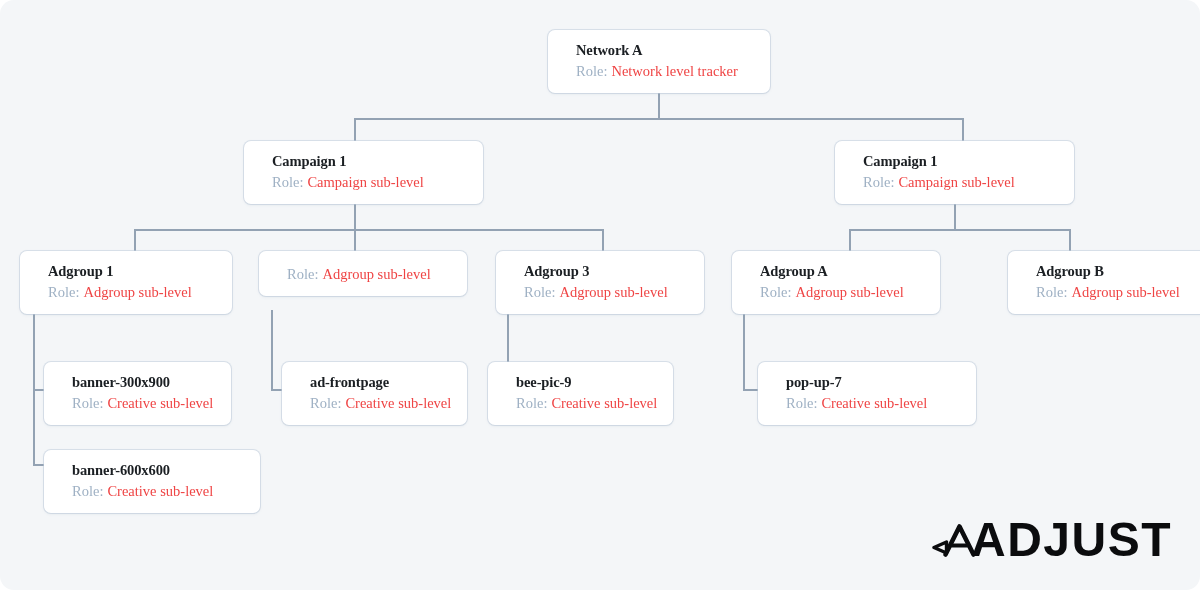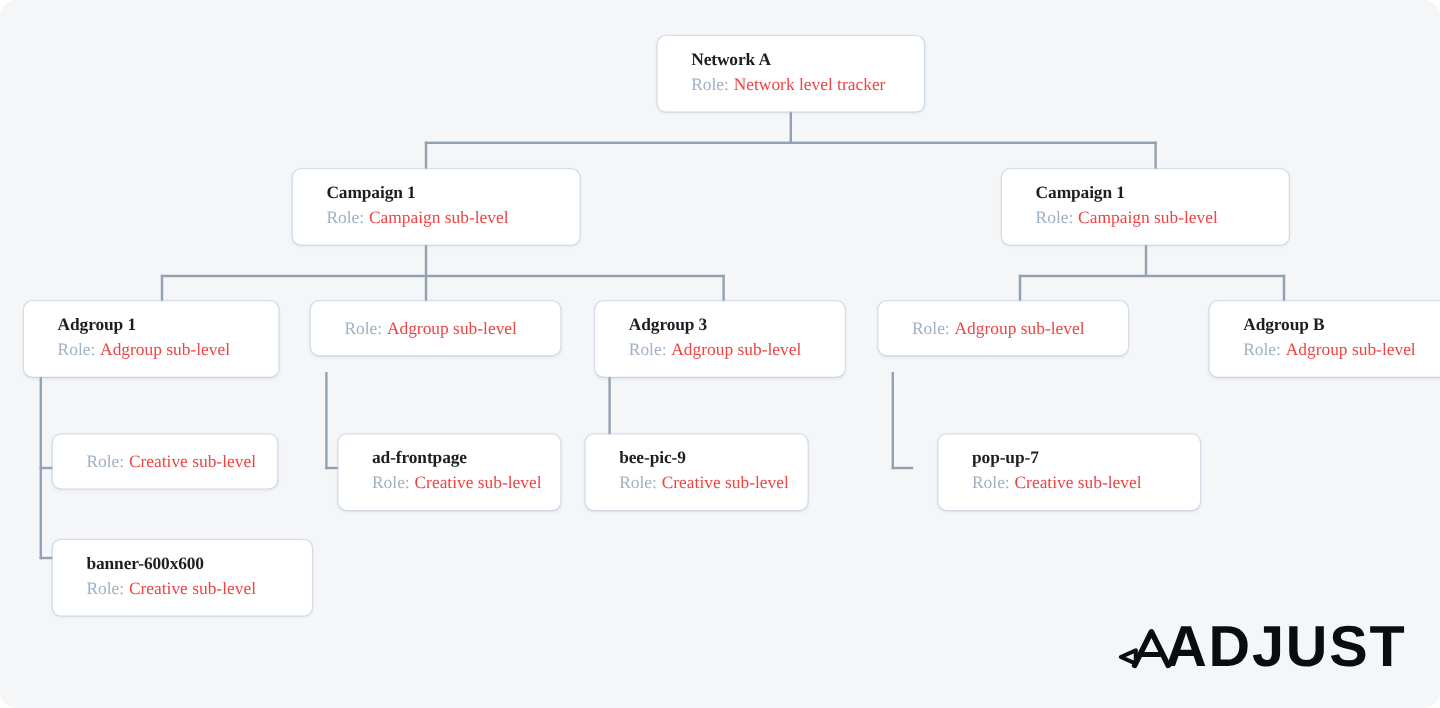--- a/index.html
+++ b/index.html
@@ -146,33 +146,35 @@
   </div>
 
   <div class="node" style="left:496px; top:251px; width:208px;">
     <div class="title">Adgroup 3</div>
     <div class="role-line">
       <span class="role-label">Role:</span><span class="role-value">Adgroup sub-level</span>
     </div>
   </div>
 
   <div class="node" style="left:732px; top:251px; width:208px;">
+    <div class="title">Adgroup A</div>
     <div class="role-line">
       <span class="role-label">Role:</span><span class="role-value">Adgroup sub-level</span>
     </div>
   </div>
 
   <div class="node" style="left:1008px; top:251px; width:208px;">
     <div class="title">Adgroup B</div>
     <div class="role-line">
       <span class="role-label">Role:</span><span class="role-value">Adgroup sub-level</span>
     </div>
   </div>
 
   <div class="node" style="left:44px; top:362px; width:187px;">
+    <div class="title">banner-300x900</div>
     <div class="role-line">
       <span class="role-label">Role:</span><span class="role-value">Creative sub-level</span>
     </div>
   </div>
 
   <div class="node" style="left:44px; top:450px; width:216px;">
     <div class="title">banner-600x600</div>
     <div class="role-line">
       <span class="role-label">Role:</span><span class="role-value">Creative sub-level</span>
     </div>
@@ -185,21 +187,21 @@
     </div>
   </div>
 
   <div class="node" style="left:488px; top:362px; width:185px;">
     <div class="title">bee-pic-9</div>
     <div class="role-line">
       <span class="role-label">Role:</span><span class="role-value">Creative sub-level</span>
     </div>
   </div>
 
-  <div class="node" style="left:782px; top:362px; width:218px;">
+  <div class="node" style="left:758px; top:362px; width:218px;">
     <div class="title">pop-up-7</div>
     <div class="role-line">
       <span class="role-label">Role:</span><span class="role-value">Creative sub-level</span>
     </div>
   </div>
 
   <div id="logo">
     <span style="margin-right:1px;">
       <svg width="46" height="40" viewBox="0 0 46 40" aria-hidden="true">
 

